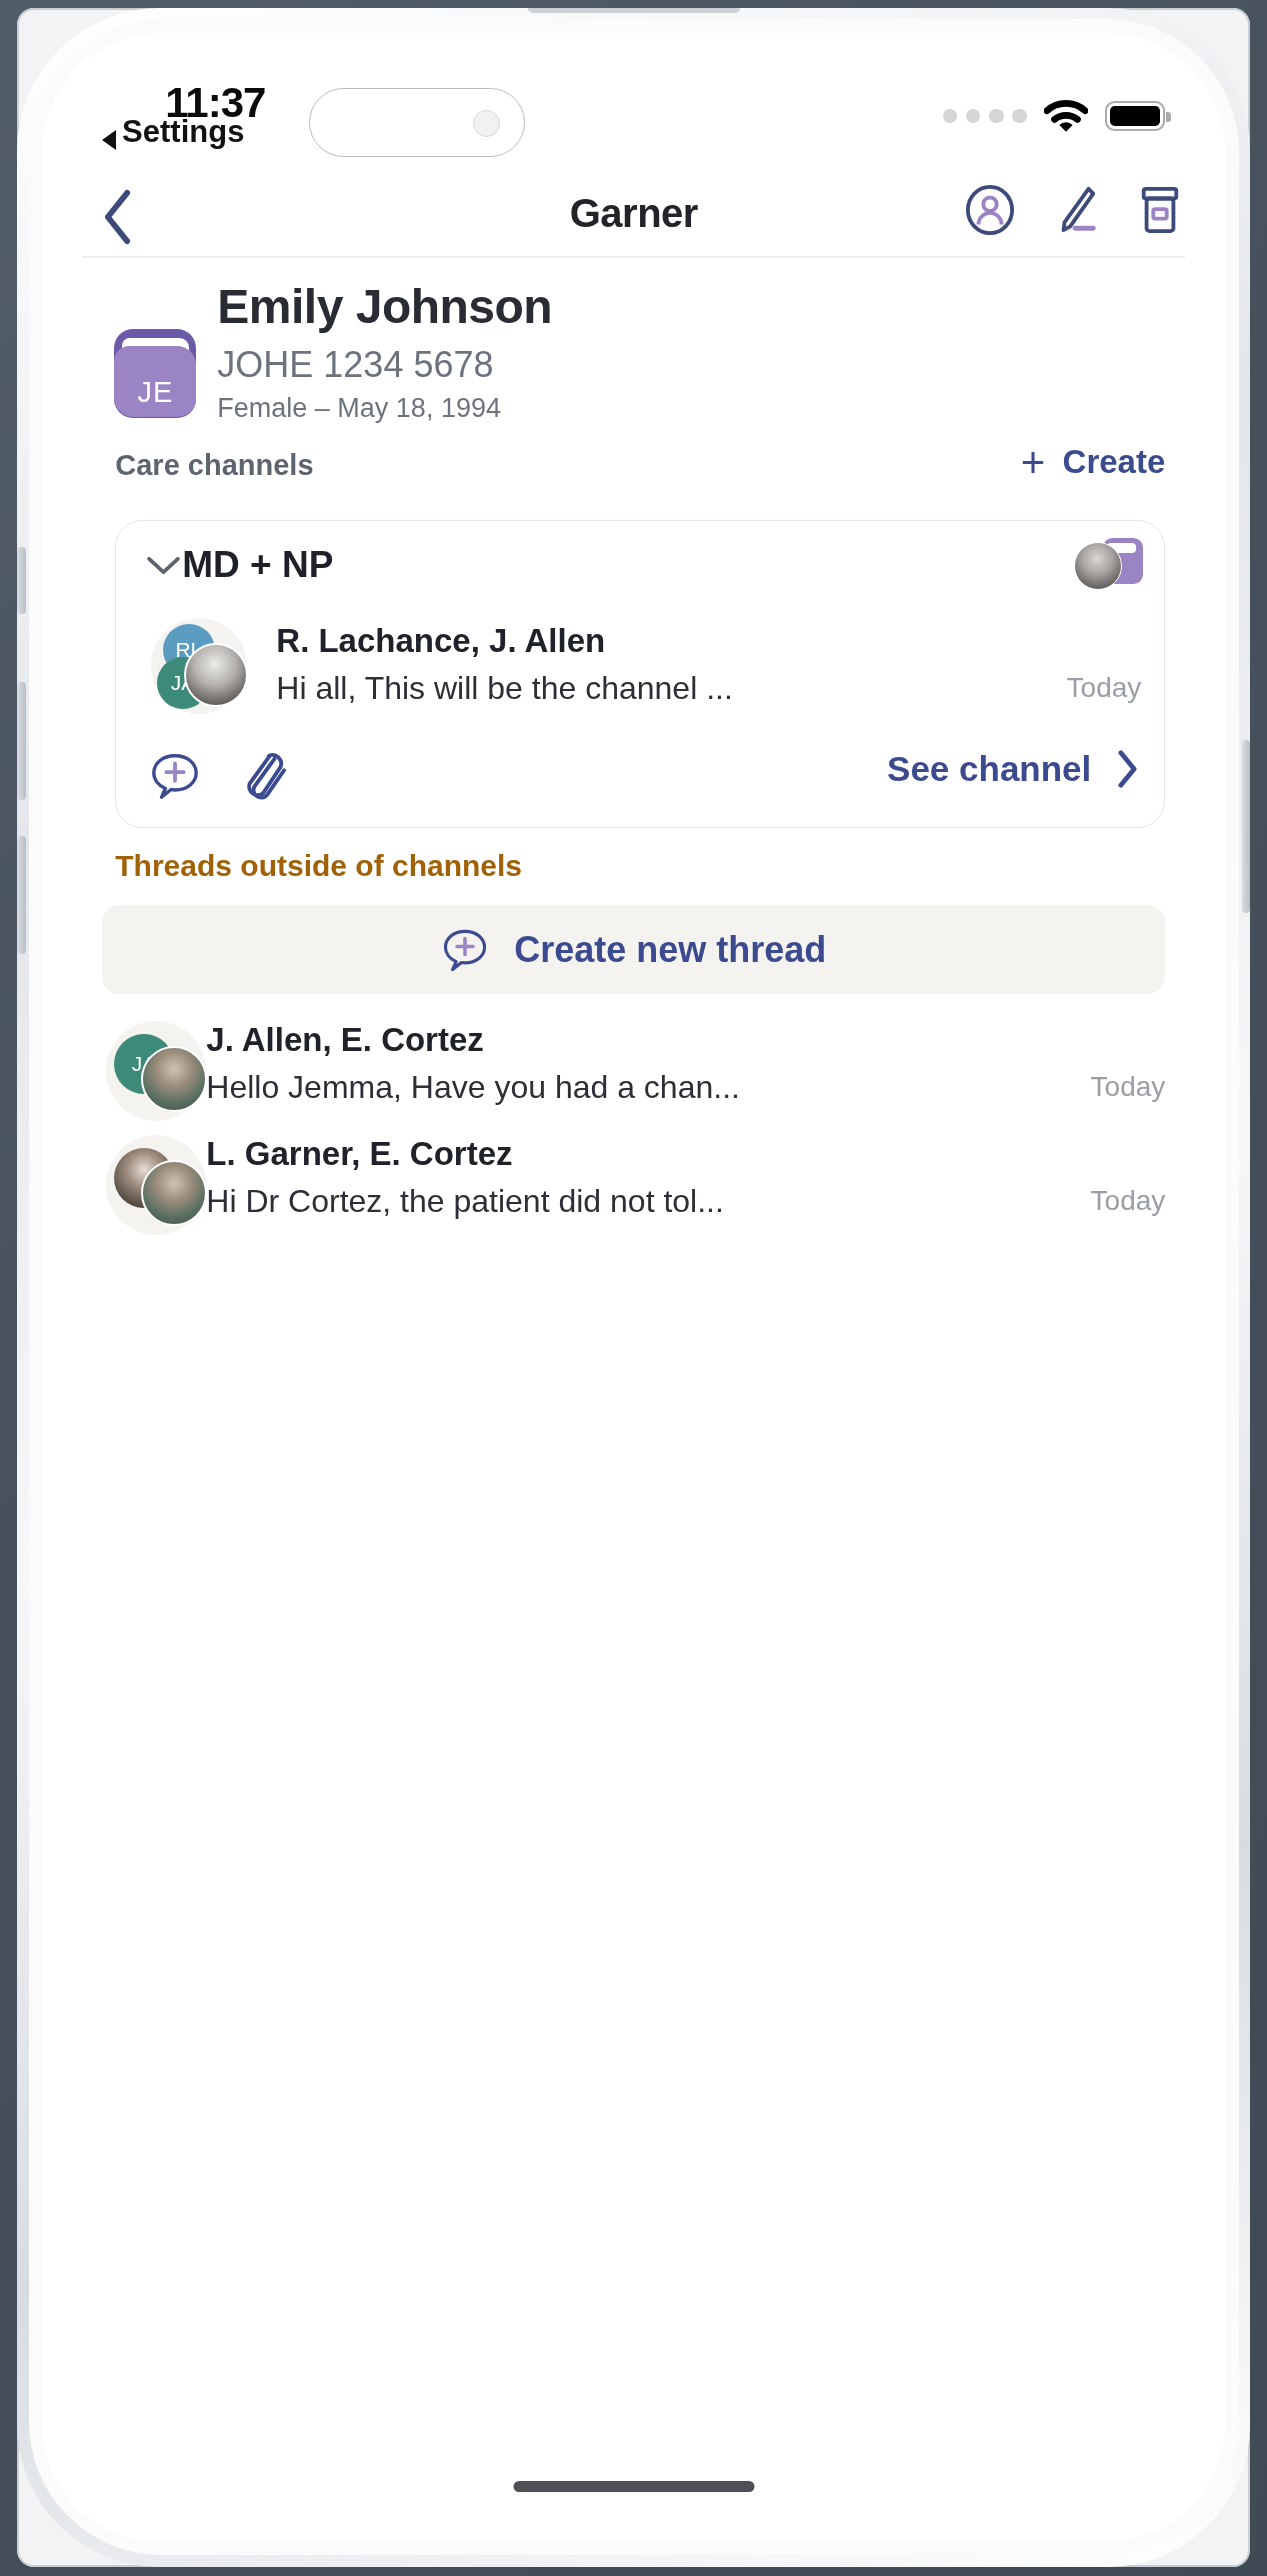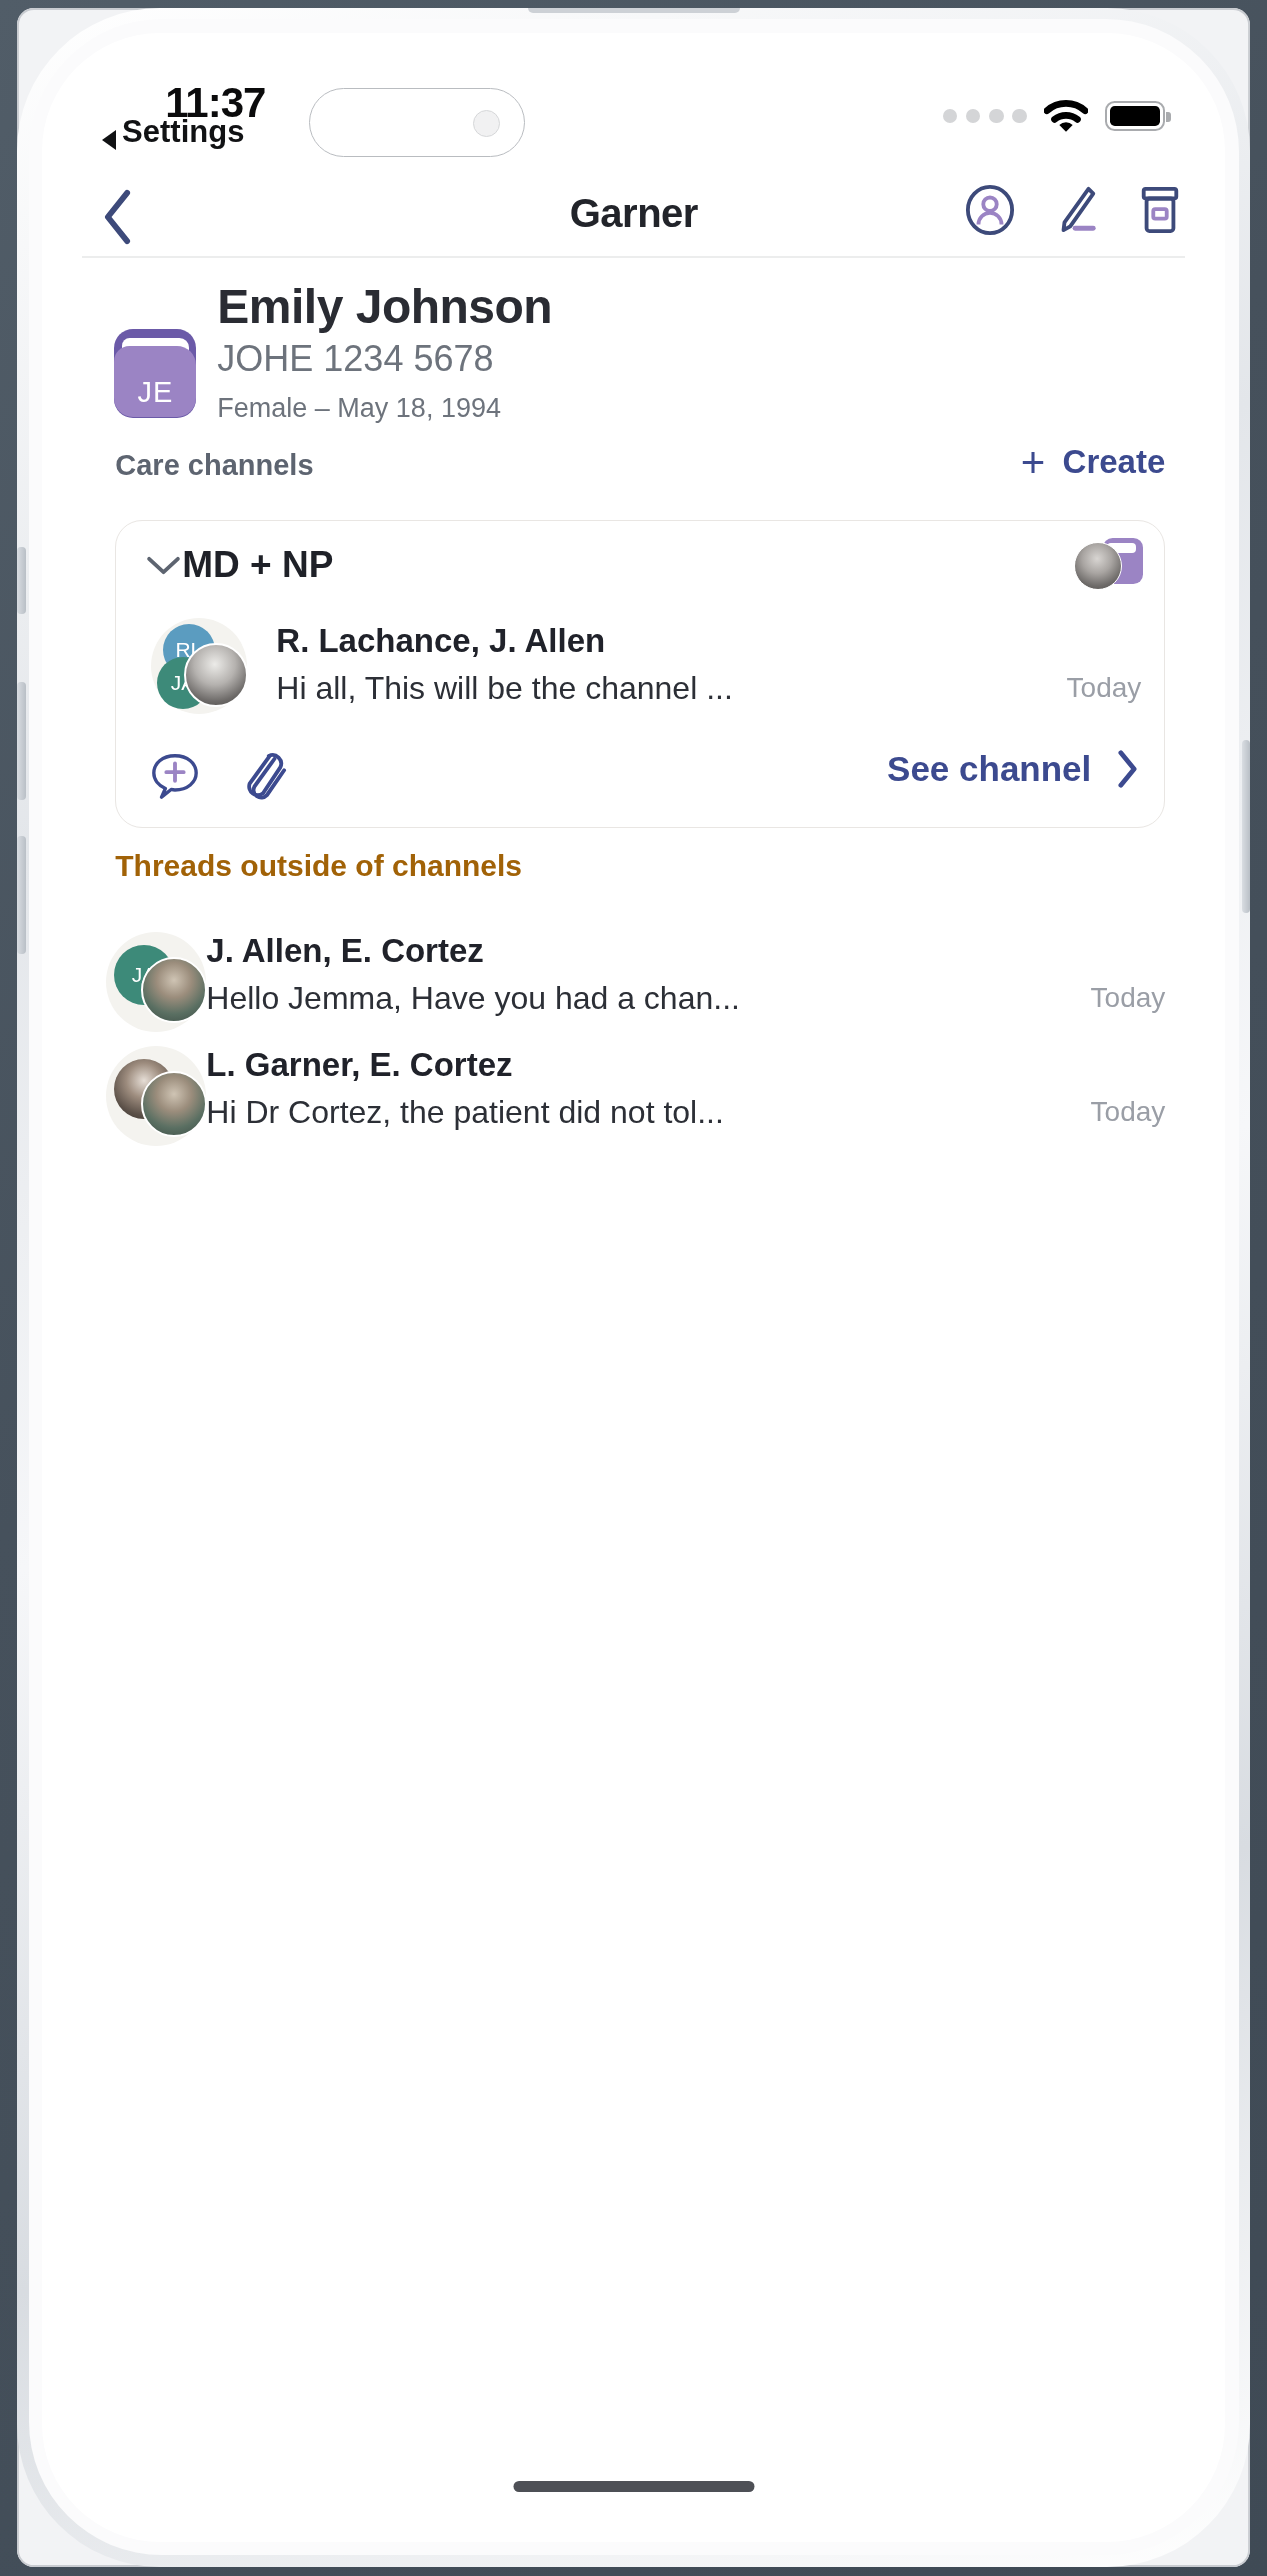--- a/index.html
+++ b/index.html
@@ -64,21 +64,21 @@
   
   .content{position:absolute;left:0;top:225px;width:100%;}
   .patient{position:relative;height:178px;}
   .pt-avatar{position:absolute;left:72px;top:35px;width:82px;height:89px;}
   .folder{position:relative;width:82px;height:89px;margin-top:36px;}
   .folder-back{position:absolute;left:0;top:0;width:82px;height:89px;border-radius:19px;background:#6b5aa8;}
   .folder-front{position:absolute;left:0;top:17.3px;width:82px;height:71px;border-radius:15.4px 19px 19px 19px;background:#9b84c4;}
   .folder-notch{position:absolute;left:7.7px;top:9.6px;width:67px;height:21px;background:#ffffff;border-radius:7.7px 9.6px 0 0;}
   .folder-init{position:absolute;left:0;right:0;bottom:8.7px;text-align:center;color:#fff;font-size:29px;letter-spacing:1px;}
   .pt-name{position:absolute;left:175px;top:21px;font-size:48px;font-weight:bold;color:#2a2c33;letter-spacing:-0.5px;}
-  .pt-mrn{position:absolute;left:175px;top:80px;font-size:36px;color:#6d737c;}
+  .pt-mrn{position:absolute;left:175px;top:86px;font-size:36px;color:#6d737c;}
   .pt-demo{position:absolute;left:175px;top:135px;font-size:27px;color:#6d737c;}
 
   
   .sec-head{position:relative;height:69px;}
   .sec-title{position:absolute;left:73px;top:13.5px;font-size:29px;font-weight:bold;color:#5d6470;}
   .sec-action{position:absolute;right:60px;top:7.7px;display:flex;align-items:center;gap:17.3px;font-size:33px;font-weight:600;color:#3c4a8f;}
   .plus-glyph{font-size:42px;line-height:33px;font-weight:500;}
 
   
   .card{position:relative;margin:15.4px 60px 0 73px;border:1.9px solid #e9e6e3;border-radius:27px;background:#fff;height:306px;}
@@ -277,20 +277,29 @@
                 </svg>
               </span>
             </div>
           </div>
         </div>
 
         <div class="sec2">
           <div class="sec2-title">Threads outside of channels</div>
         </div>
 
+        <div class="new-thread">
+          <span>
+            <svg width="48" height="48" viewBox="0 0 54 54">
+              <path d="M27 6 C14 6 5 14 5 24 C5 31 10 37 17 40 L13 49 L23 41 C24.3 41.3 25.6 41.5 27 41.5 C40 41.5 49 33.5 49 24 C49 14 40 6 27 6 Z" stroke="#3c4a8f" stroke-width="3.5" fill="none" stroke-linejoin="round"></path>
+              <path d="M27 14 L27 32 M18 23 L36 23" stroke="#9b84c4" stroke-width="4" stroke-linecap="round"></path>
+            </svg>
+          </span>
+          <span class="nt-label">Create new thread</span>
+        </div>
 
         <div class="tlist">
           <div class="titem">
             <div class="ti-stack">
               <span class="ti-a ph-green">JA</span>
               <span class="ti-b ph-man"></span>
             </div>
             <div class="ti-title">J. Allen, E. Cortez</div>
             <div class="ti-prev">Hello Jemma, Have you had a chan...</div>
             <div class="ti-time">Today</div>

